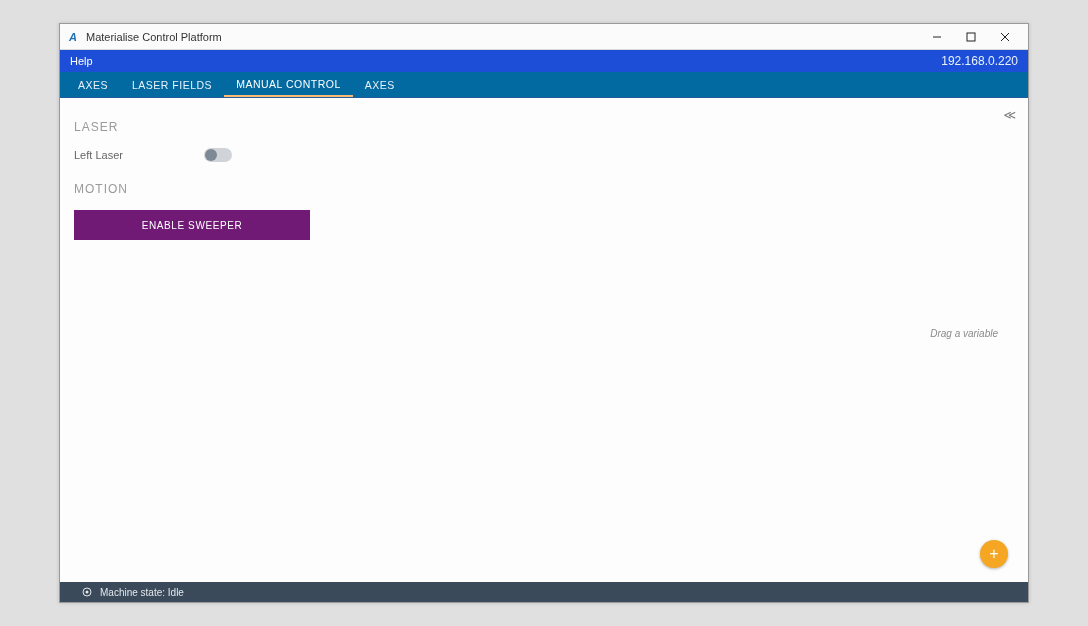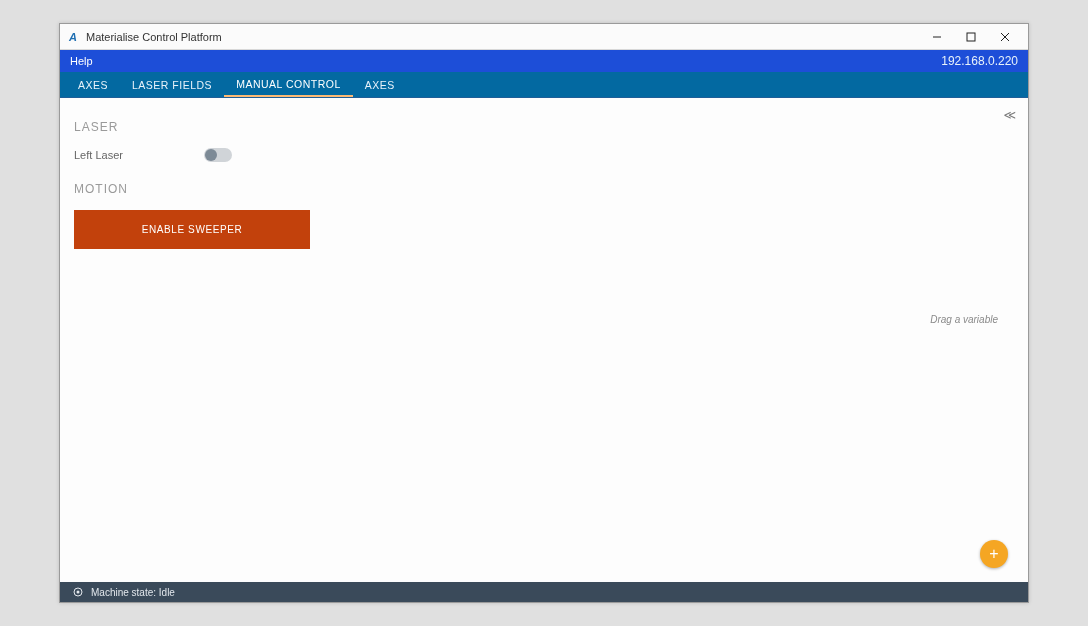--- a/index.html
+++ b/index.html
@@ -93,63 +93,63 @@
     position: relative;
   }
   .toggle .knob {
     position: absolute; left: 1px; top: 1px;
     width: 12px; height: 12px; border-radius: 50%;
     background: #7d8a96;
   }
   .action-btn {
     display: block;
     width: 236px;
-    height: 39px;
-    background: #c2410c;
+    height: 30px;
+    background: #701a75;
     color: #fff;
     font-size: 10px;
     letter-spacing: 0.6px;
     border: none;
     margin-bottom: 10px;
   }
   .right-area {
     flex: 1;
     position: relative;
   }
   .collapse-chevron {
     position: absolute;
     top: 10px; right: 12px;
     font-size: 12px;
     color: #7a7a7a;
   }
   .drag-hint {
     position: absolute;
     right: 30px;
-    top: 216px;
+    top: 230px;
     font-size: 10px;
     font-style: italic;
     color: #8a8a8a;
   }
   .fab {
     position: absolute;
     right: 20px; bottom: 14px;
     width: 28px; height: 28px; border-radius: 50%;
     background: #f5a623;
     color: #fff;
     display: flex; align-items: center; justify-content: center;
     font-size: 16px;
     box-shadow: 0 1px 3px rgba(0,0,0,0.3);
   }
   .statusbar {
     height: 20px;
     background: #3a4a5a;
     color: #e2e7ec;
     font-size: 10px;
     display: flex; align-items: center;
-    padding: 0 11px;
+    padding: 0 20px;
   }
   .status-icon {
     width: 14px; height: 14px; margin-right: 6px;
     display: inline-flex; align-items: center; justify-content: center;
   }
 </style>
 </head>
 <body>
 
 <div class="window">

